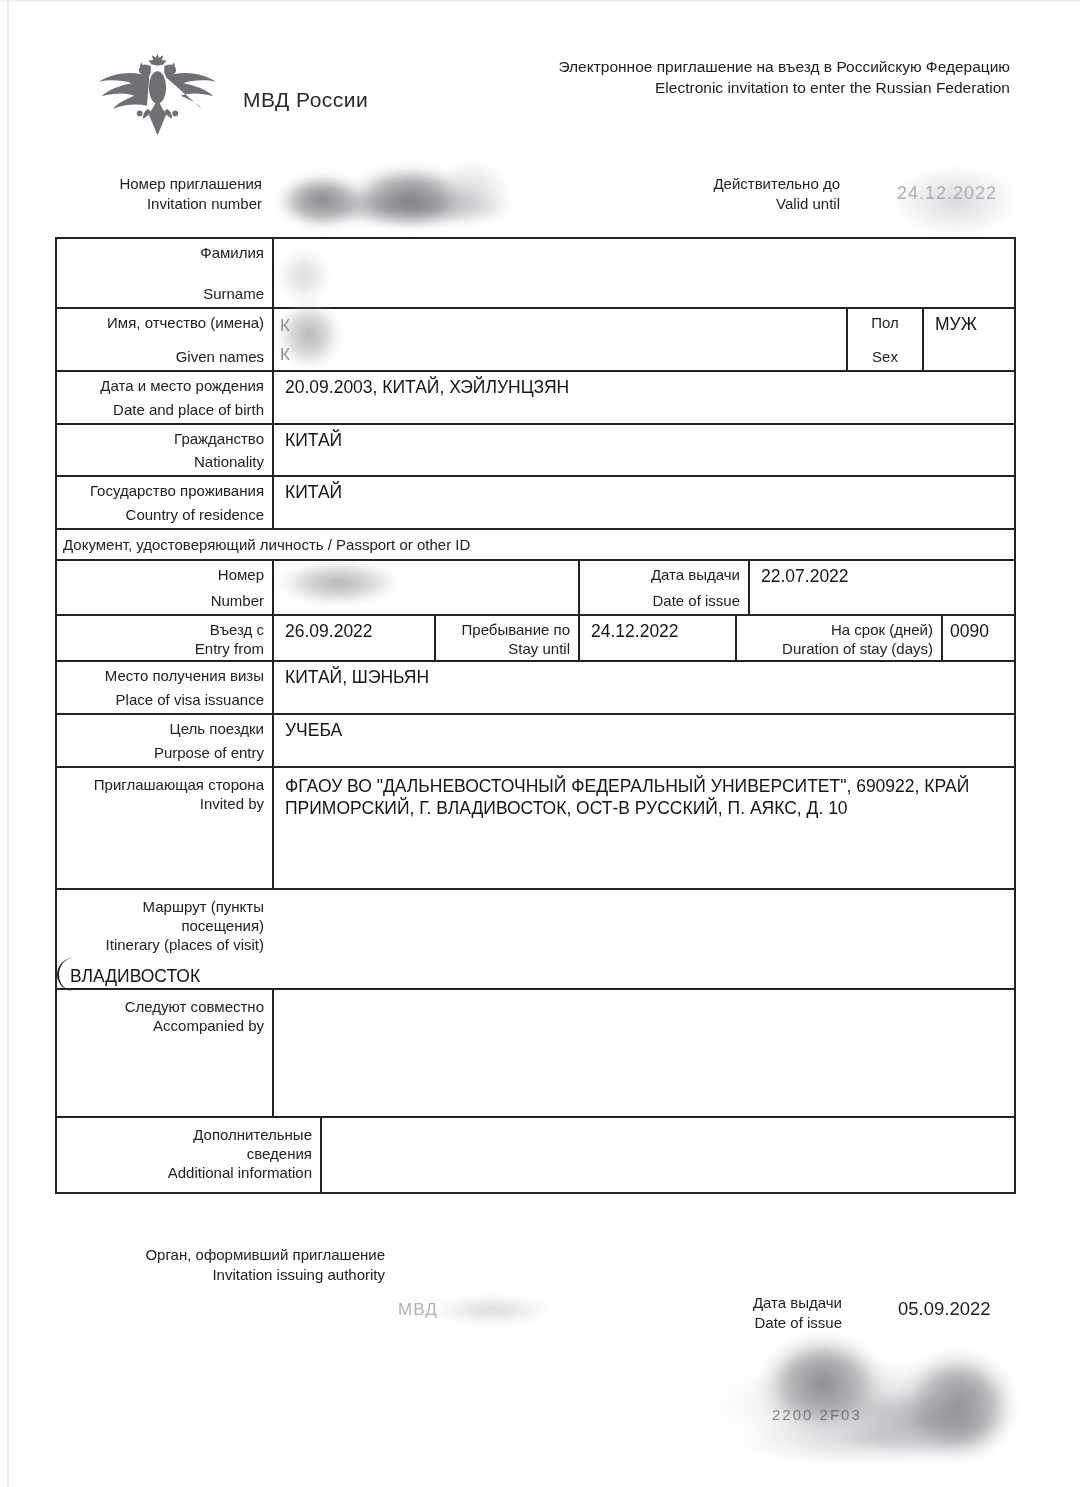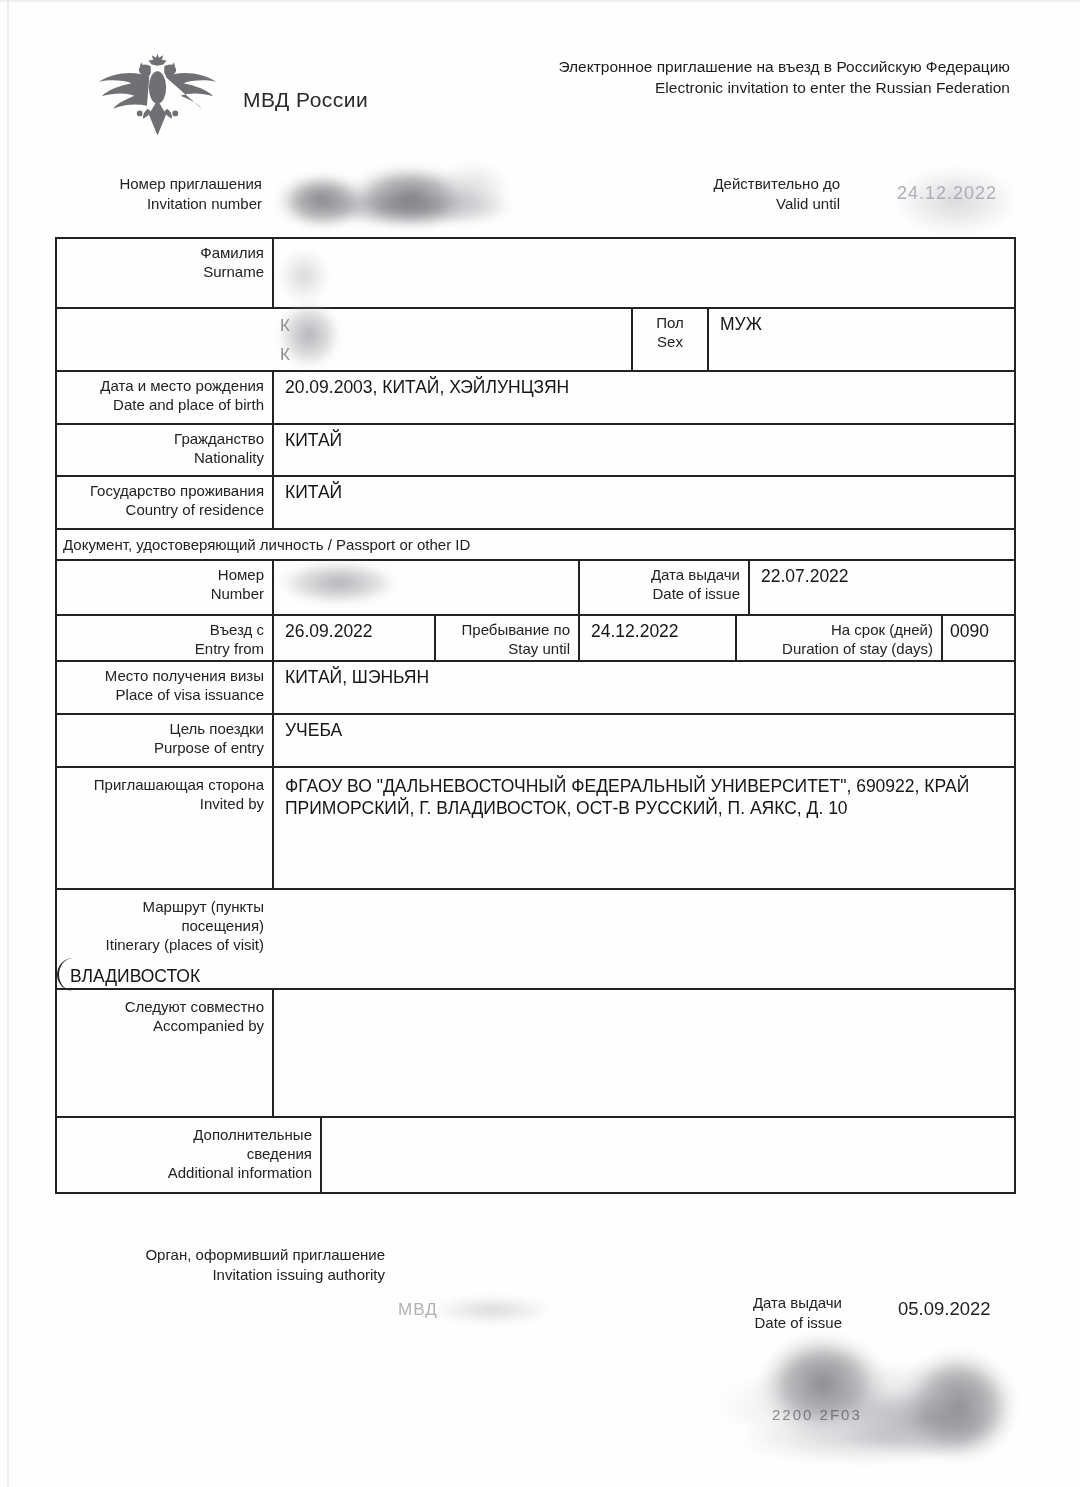--- a/index.html
+++ b/index.html
@@ -18,21 +18,21 @@
   
   .lbl2{font-size:15px;line-height:20px;text-align:right;color:#222;}
   .inv-label{position:absolute;right:818px;top:174px;width:210px;}
   .valid-label{position:absolute;right:240px;top:174px;width:200px;}
   .valid-value{position:absolute;left:897px;top:183px;font-size:18px;color:rgba(105,105,118,.55);letter-spacing:1px;}
 
   
   .itable{position:absolute;left:55px;top:237px;width:961px;border:2px solid #222;box-sizing:border-box;}
   .row{display:flex;border-top:2px solid #222;box-sizing:border-box;}
   .row:first-child{border-top:none;}
-  .cell{box-sizing:border-box;display:flex;flex-direction:column;justify-content:flex-start;padding:4px 8px;}
+  .cell{box-sizing:border-box;display:flex;flex-direction:column;justify-content:space-between;padding:4px 8px;}
   .cell + .cell{border-left:2px solid #222;}
   .label{text-align:right;font-size:15px;line-height:19px;color:#222;}
   .value{font-size:17.5px;line-height:22px;color:#161616;padding-left:11px;}
   .top{justify-content:flex-start;padding-top:7px;}
   .sec-head{font-size:15px;color:#222;padding-left:6px;justify-content:center;}
   .w-label{width:215px;}
   .narrow{display:block;margin-left:auto;}
 
   
   .auth-label{position:absolute;right:695px;top:1245px;width:300px;}
@@ -99,20 +99,24 @@
 
     <div class="row" style="height:68px;">
       <div class="cell label w-label">
         <div>Фамилия</div>
         <div>Surname</div>
       </div>
       <div class="cell value" style="flex:1;"></div>
     </div>
 
     <div class="row" style="height:63px;">
+      <div class="cell label w-label">
+        <div>Имя, отчество (имена)</div>
+        <div>Given names</div>
+      </div>
       <div class="cell value" style="width:574px;"></div>
       <div class="cell label" style="width:76px;text-align:center;">
         <div>Пол</div>
         <div>Sex</div>
       </div>
       <div class="cell value" style="width:92px;">МУЖ</div>
     </div>
 
     <div class="row" style="height:53px;">
       <div class="cell label w-label">

